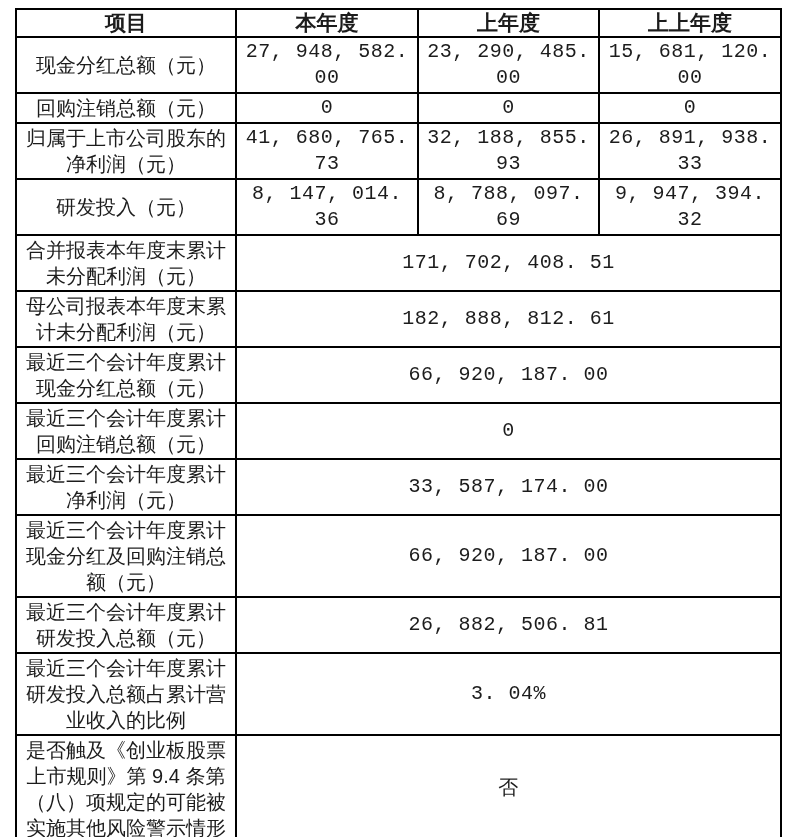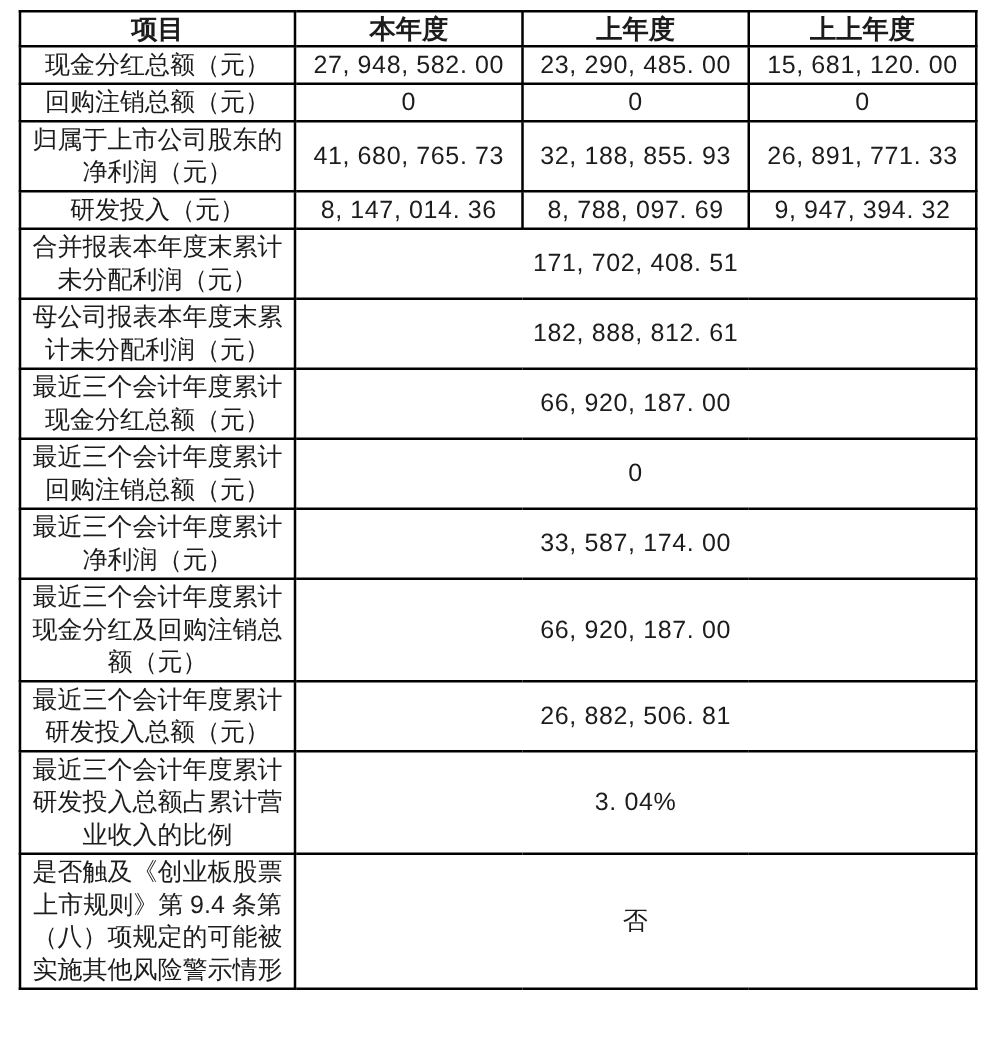--- a/index.html
+++ b/index.html
@@ -36,21 +36,21 @@
     font-weight: bold;
     font-size: 21px;
     line-height: 24px;
     font-family: "Liberation Serif", serif;
   }
   .label-cell {
     white-space: pre-line; 
     font-family: Liberation Sans, sans-serif;
   }
   .num-cell {
-    font-family: Liberation Sans, sans-serif;
+    font-family: Liberation Mono, monospace;
     letter-spacing: 0.5px;
   }
 </style>
 </head>
 <body>
 
 <div class="page">
   <table class="fin-table">
     <colgroup>
       <col style="width:220px">
@@ -77,21 +77,21 @@
           <td class="label-cell">回购注销总额（元）</td>
           <td class="num-cell">0</td>
           <td class="num-cell">0</td>
           <td class="num-cell">0</td>
         </tr>
         <tr>
           <td class="label-cell">归属于上市公司股东的
 净利润（元）</td>
           <td class="num-cell">41, 680, 765. 73</td>
           <td class="num-cell">32, 188, 855. 93</td>
-          <td class="num-cell">26, 891, 771. 33</td>
+          <td class="num-cell">26, 891, 938. 33</td>
         </tr>
         <tr>
           <td class="label-cell">研发投入（元）</td>
           <td class="num-cell">8, 147, 014. 36</td>
           <td class="num-cell">8, 788, 097. 69</td>
           <td class="num-cell">9, 947, 394. 32</td>
         </tr>
         <tr>
           <td class="label-cell">合并报表本年度末累计
 未分配利润（元）</td>

